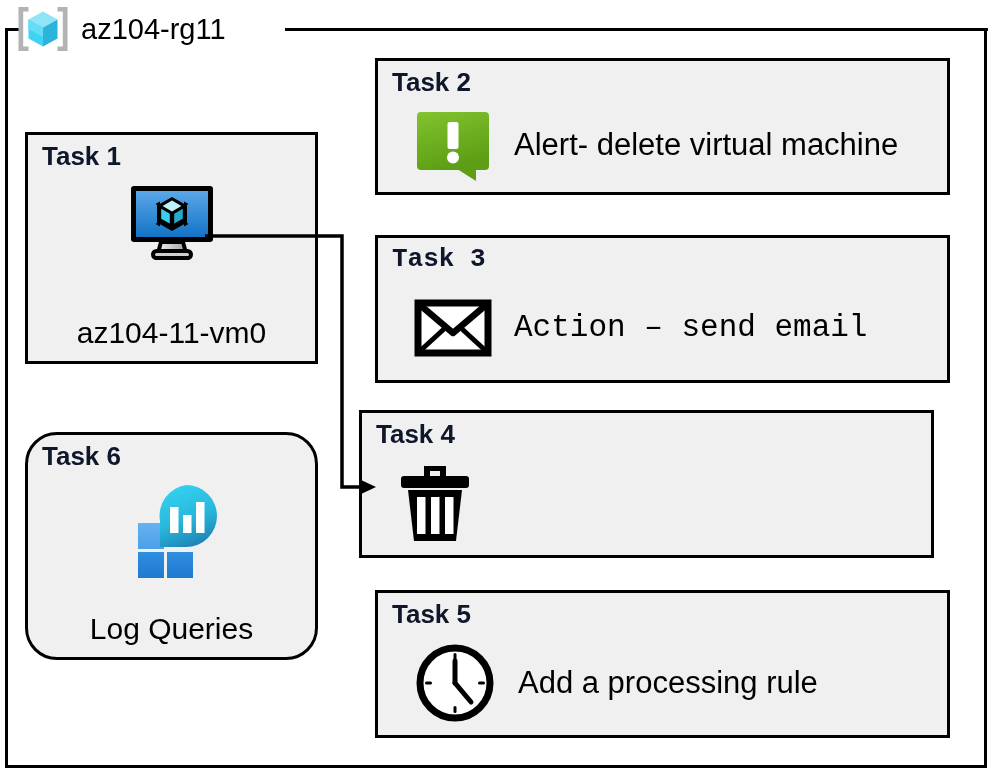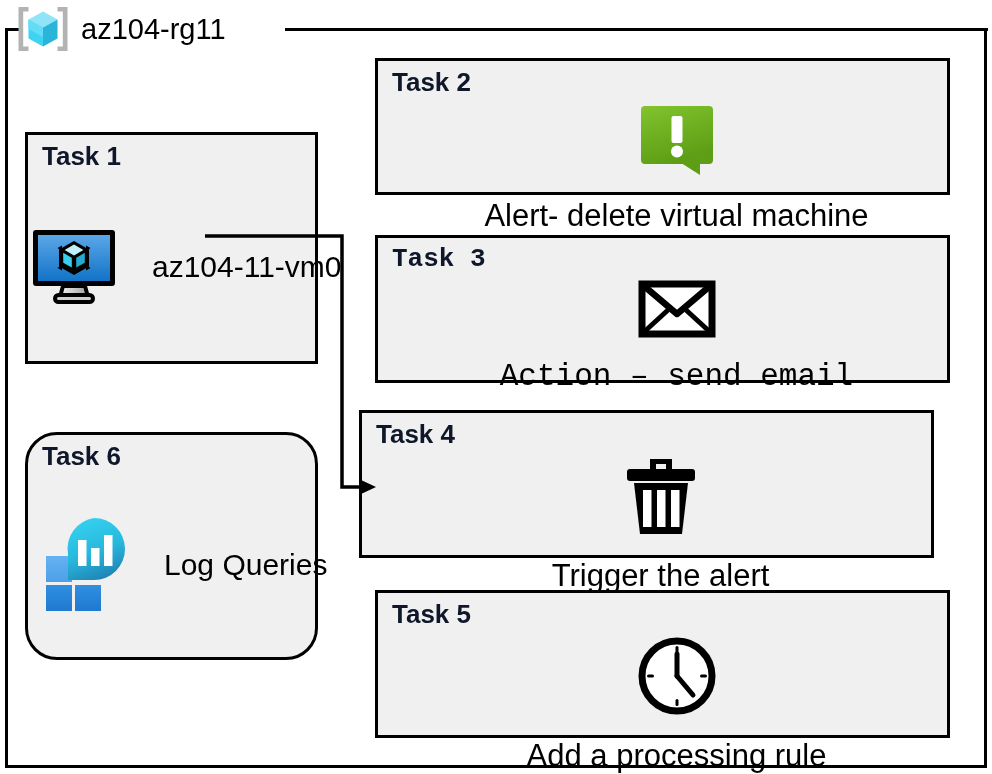--- a/index.html
+++ b/index.html
@@ -94,21 +94,21 @@
   }
 
   
   .card-v .card-body {
     position: absolute;
     left: 0;
     right: 0;
     top: 44px;
     bottom: 8px;
     display: flex;
-    flex-direction: row;
+    flex-direction: column;
     align-items: center;
     justify-content: space-between;
     padding: 4px 0 4px 0;
     gap: 32px;
   }
   .card-v .card-icon {
     display: block;
     flex: none;
   }
   .card-v .card-label {
@@ -119,21 +119,21 @@
   }
 
   
   .card-h .card-body {
     position: absolute;
     left: 36px;
     right: 8px;
     top: 42px;
     bottom: 4px;
     display: flex;
-    flex-direction: column;
+    flex-direction: row;
     align-items: center;
     gap: 22px;
   }
   .card-h .card-icon {
     display: block;
     flex: none;
   }
   .card-h .card-label {
     font-size: 31px;
     color: #000000;
@@ -292,21 +292,20 @@
         <path d="M26 4 L48 4 L48 14 L42 14 L42 9 L32 9 L32 14 L26 14 Z" fill="#000000"></path>
 
         <rect x="3" y="14" width="68" height="12" rx="3" fill="#000000"></rect>
 
         <path d="M10 28 L64 28 L58 79 L16 79 Z" fill="#000000"></path>
 
         <rect x="19" y="35" width="8.5" height="37" fill="#ffffff"></rect>
         <rect x="33" y="35" width="8.5" height="37" fill="#ffffff"></rect>
         <rect x="47" y="35" width="8.5" height="37" fill="#ffffff"></rect>
       </svg>
-      <div class="card-label">Trigger the alert</div>
     </div>
   </div>
 
   <div class="card card-h" style="left:375px; top:590px; width:575px; height:148px;">
     <div class="card-title">Task 5</div>
     <div class="card-body">
       <svg class="card-icon" width="82" height="82" viewBox="0 0 82 82">
         <circle cx="41" cy="41" r="35" fill="#ffffff" stroke="#000000" stroke-width="7"></circle>
 
         <rect x="39.5" y="11" width="3" height="7" rx="1.5" fill="#000000"></rect>

